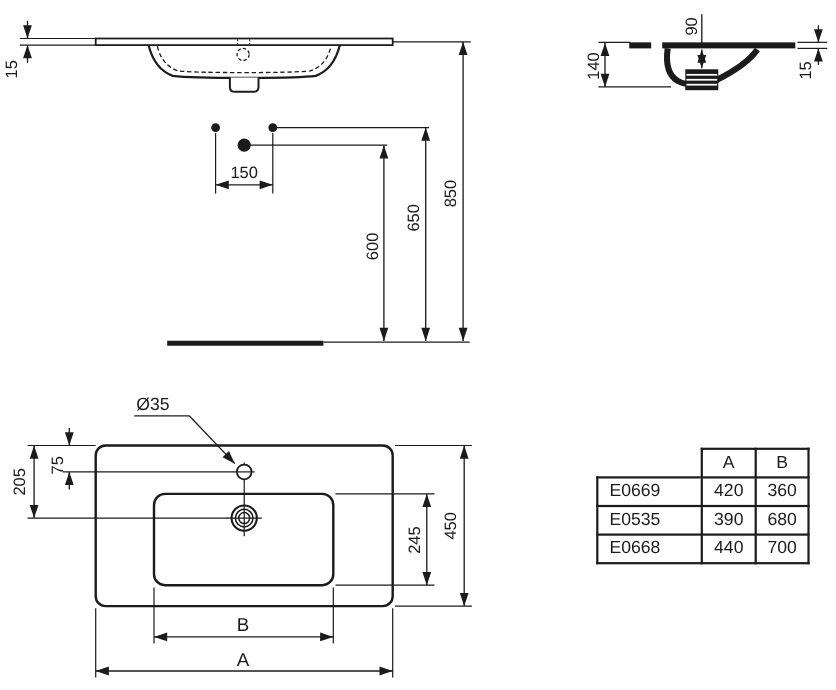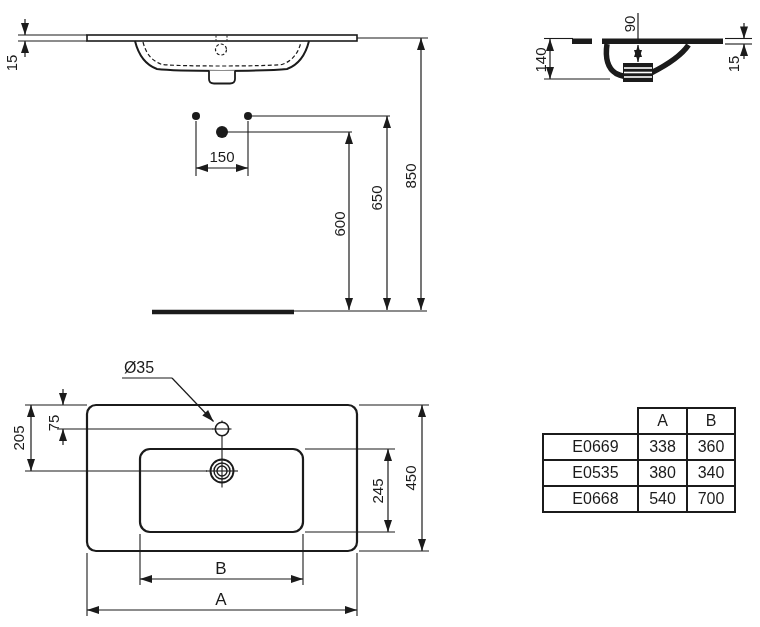--- a/index.html
+++ b/index.html
@@ -27,21 +27,21 @@
   }
   .size-table td{
     border:2px solid #1b1b1b;
     height:24px;
     padding:0;
     text-align:center;
     vertical-align:middle;
     line-height:1;
   }
   .size-table td.corner{border:none;background:transparent;}
-  .size-table td.model{width:83px;text-align:center;padding-left:10px;}
+  .size-table td.model{width:83px;text-align:left;padding-left:10px;}
   .size-table td.val-a{width:47px;}
   .size-table td.val-b{width:46px;}
 </style>
 </head>
 <body>
 
 <div class="canvas">
 
 <svg width="760" height="627" viewBox="0 0 760 627">
   <defs>
@@ -179,29 +179,29 @@
 
 <table class="size-table">
   <tbody>
     <tr>
       <td class="corner"></td>
       <td class="val-a">A</td>
       <td class="val-b">B</td>
     </tr>
     <tr>
       <td class="model">E0669</td>
-      <td class="val-a">338</td>
+      <td class="val-a">420</td>
       <td class="val-b">360</td>
     </tr>
     <tr>
       <td class="model">E0535</td>
-      <td class="val-a">380</td>
-      <td class="val-b">340</td>
+      <td class="val-a">390</td>
+      <td class="val-b">680</td>
     </tr>
     <tr>
       <td class="model">E0668</td>
-      <td class="val-a">540</td>
+      <td class="val-a">440</td>
       <td class="val-b">700</td>
     </tr>
   </tbody>
 </table>
 
 </div>
 
 </body></html>

